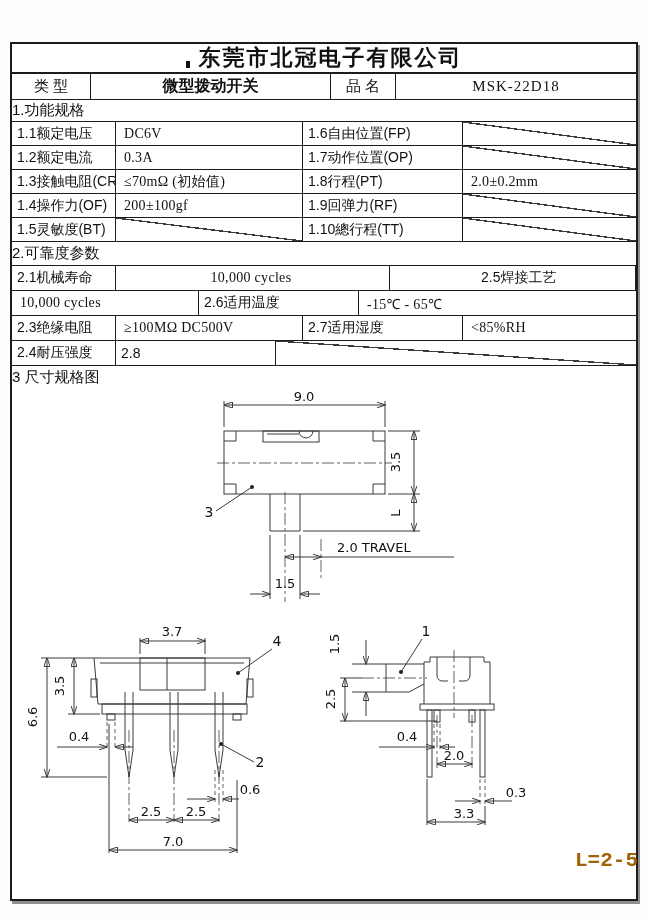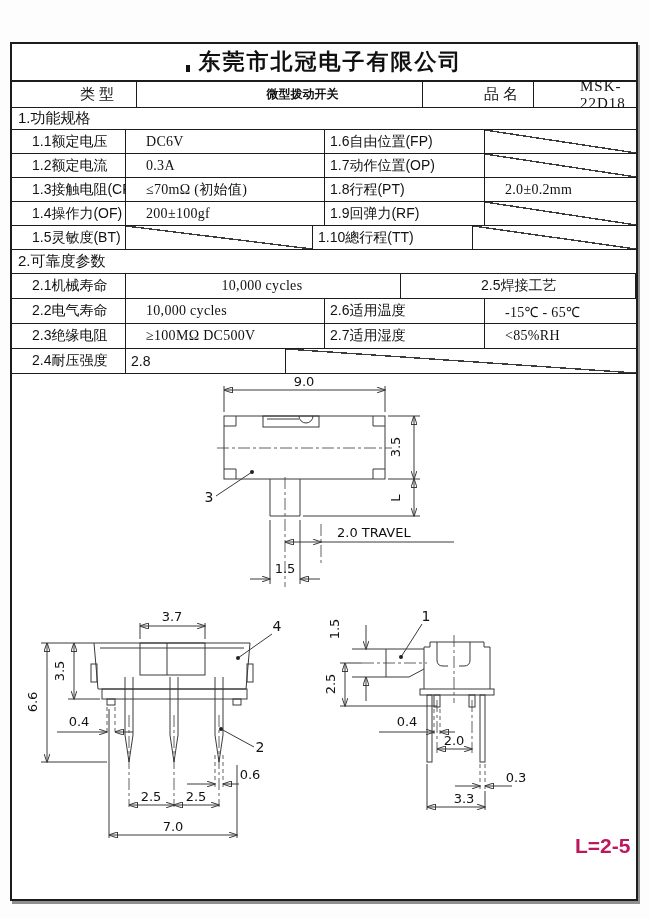--- a/index.html
+++ b/index.html
@@ -8,57 +8,57 @@
     font-family:"Liberation Sans", sans-serif;color:#111;
   }
   *{box-sizing:border-box;}
   .sheet{
     position:absolute;left:10px;top:42px;width:628px;height:859px;
     background:#fff;border:2px solid #1c1c1c;
     box-shadow:2px 3px 0 #8f8f8f;
     display:flex;flex-direction:column;
   }
   .company-row{
-    height:38px;border-bottom:2px solid #1c1c1c;
+    height:30px;border-bottom:2px solid #1c1c1c;
     display:flex;align-items:center;justify-content:center;
     font-size:22px;font-weight:bold;letter-spacing:2px;
   }
   .title-mark{display:inline-block;width:4px;height:7px;background:#111;margin-right:9px;margin-top:12px;}
   .type-row{height:26px;border-bottom:1px solid #1c1c1c;display:flex;font-size:15px;}
-  .type-row>div{display:flex;align-items:center;justify-content:center;margin-left:46px;}
+  .type-row>div{display:flex;align-items:center;justify-content:center;}
   .t1{width:79px;border-right:1px solid #1c1c1c;}
-  .t2{width:240px;border-right:1px solid #1c1c1c;font-weight:bold;font-size:12px;}
+  .t2{width:240px;border-right:1px solid #1c1c1c;font-weight:bold;font-size:16px;}
   .t3{width:65px;border-right:1px solid #1c1c1c;}
   .t4{flex:1;font-family:"Liberation Serif",serif;letter-spacing:1px;}
-  .sec-title{border-bottom:1px solid #1c1c1c;display:flex;align-items:center;padding-left:6px;font-size:15px;}
+  .sec-title{border-bottom:1px solid #1c1c1c;display:flex;align-items:center;font-size:15px;}
   .st1{height:22px;} .st2{height:24px;} .st3{height:23px;border-bottom:none;}
   .row{display:flex;border-bottom:1px solid #1c1c1c;font-size:14px;}
   .r24{height:24px;} .r25{height:25px;justify-content:space-between;}
   .cell{display:flex;align-items:center;overflow:hidden;white-space:nowrap;}
-  .c1{width:114px;border-right:1px solid #1c1c1c;padding-left:20px;}
+  .c1{width:104px;border-right:1px solid #1c1c1c;padding-left:5px;}
   .c2{width:187px;border-right:1px solid #1c1c1c;padding-left:8px;}
   .c3{width:160px;border-right:1px solid #1c1c1c;padding-left:5px;}
   .c4{flex:1;padding-left:8px;}
-  .val{font-family:"Liberation Serif",serif;font-size:14px;letter-spacing:0.3px;margin-left:12px;}
+  .val{font-family:"Liberation Serif",serif;font-size:14px;letter-spacing:0.3px;}
   .diag{
     background:linear-gradient(to top right,
       transparent calc(50% - 0.7px), #3a3a3a calc(50% - 0.7px),
       #3a3a3a calc(50% + 0.7px), transparent calc(50% + 0.7px));
   }
   .drawing-area{flex:1;position:relative;background:#fff;}
   .drawing-area svg{position:absolute;overflow:visible;}
   svg line, svg path, svg rect, svg circle{stroke:#3a3a3a;stroke-width:1;fill:none;}
   svg .cl{stroke-dasharray:12 3 3 3;stroke-width:0.8;}
   svg .dsh{stroke-dasharray:4 3;stroke-width:0.8;}
   svg text{fill:#111;stroke:none;font-size:13px;font-family:"DejaVu Sans",sans-serif;}
   svg text.part{font-size:14px;}
   svg circle.dot{fill:#222;stroke:none;}
   .foot-note{
     position:absolute;left:563px;top:460px;width:70px;height:26px;
-    font-family:Liberation Sans, sans-serif;font-weight:bold;font-size:21px;color:#be185d;
+    font-family:Liberation Mono, monospace;font-weight:bold;font-size:21px;color:#a16207;
   }
 </style>
 </head>
 <body>
 
 <svg width="0" height="0" style="position:absolute">
   <defs>
     <marker id="ae" markerWidth="9" markerHeight="6" refX="8.5" refY="3" orient="auto" markerUnits="userSpaceOnUse">
       <path d="M0,0 L9,3 L0,6 Z" fill="#222" stroke="none"></path>
     </marker>
@@ -116,37 +116,37 @@
   </div>
 
   <div class="sec-title st2">2.可靠度参数</div>
 
   <div class="row r25">
     <div class="cell c1">2.1机械寿命</div>
     <div class="cell c2 val">10,000 cycles</div>
     <div class="cell c3">2.5焊接工艺</div>
   </div>
   <div class="row r25">
-    <div class="cell c1">2.2电气寿命</div>
     <div class="cell c2 val">10,000 cycles</div>
     <div class="cell c3">2.6适用温度</div>
     <div class="cell c4 val">-15℃ - 65℃</div>
   </div>
   <div class="row r25">
     <div class="cell c1">2.3绝缘电阻</div>
     <div class="cell c2 val">≥100MΩ DC500V</div>
     <div class="cell c3">2.7适用湿度</div>
     <div class="cell c4 val">&lt;85%RH</div>
   </div>
   <div class="row r25">
     <div class="cell c1">2.4耐压强度</div>
     <div class="cell c3">2.8</div>
     <div class="cell c4 diag"></div>
   </div>
 
+  <div class="sec-title st3">3 尺寸规格图</div>
 
   <div class="drawing-area">
 
     <svg style="left:140px;top:0" width="320" height="225" viewBox="0 0 320 225">
       <g>
 
         <path d="M72,38 V12 M233,38 V12"></path>
         <line x1="72" y1="16" x2="233" y2="16" marker-start="url(#as)" marker-end="url(#ae)"></line>
 
         <rect x="72" y="42" width="161" height="63"></rect>

